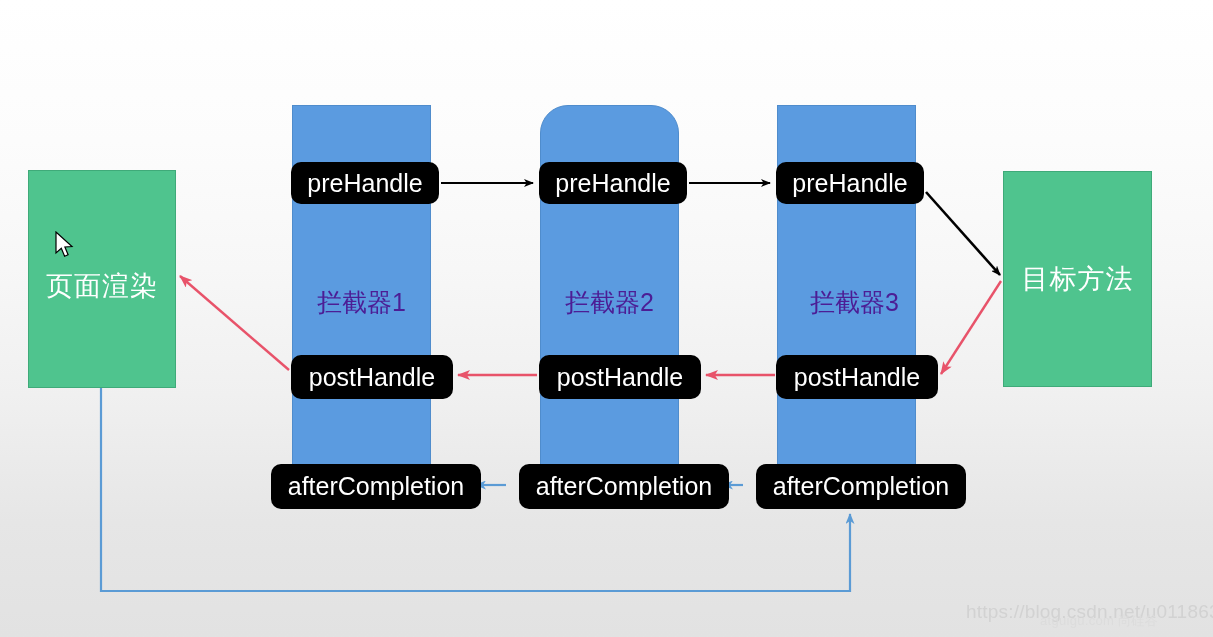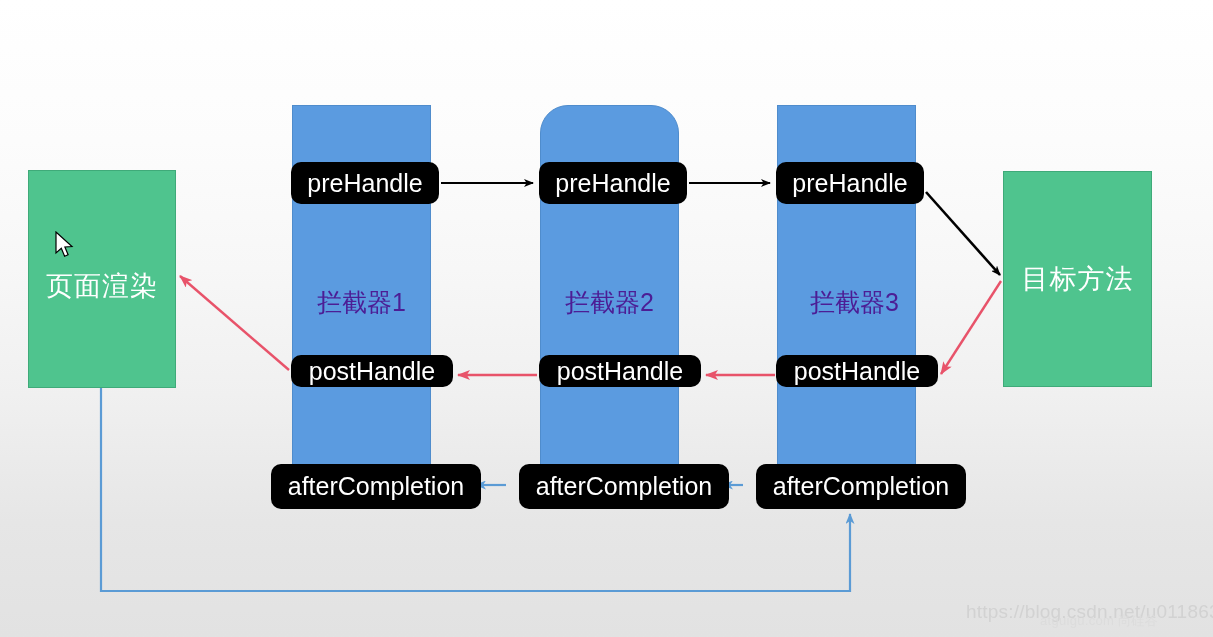--- a/index.html
+++ b/index.html
@@ -52,21 +52,21 @@
   }
   .chip .ctxt{font-size:25px;line-height:1;color:#ffffff;}
 
   
   .row-pre{top:162px;height:42px;}
   #pre-1{left:291px;width:148px;}
   #pre-2{left:539px;width:148px;}
   #pre-3{left:776px;width:148px;}
 
   
-  .row-post{top:355px;height:32px;}
+  .row-post{top:355px;height:44px;}
   #post-1{left:291px;width:162px;}
   #post-2{left:539px;width:162px;}
   #post-3{left:776px;width:162px;}
 
   
   .row-after{top:464px;height:45px;margin-left:11px;}
   #after-1{left:260px;width:210px;}
   #after-2{left:508px;width:210px;}
   #after-3{left:745px;width:210px;}
 

